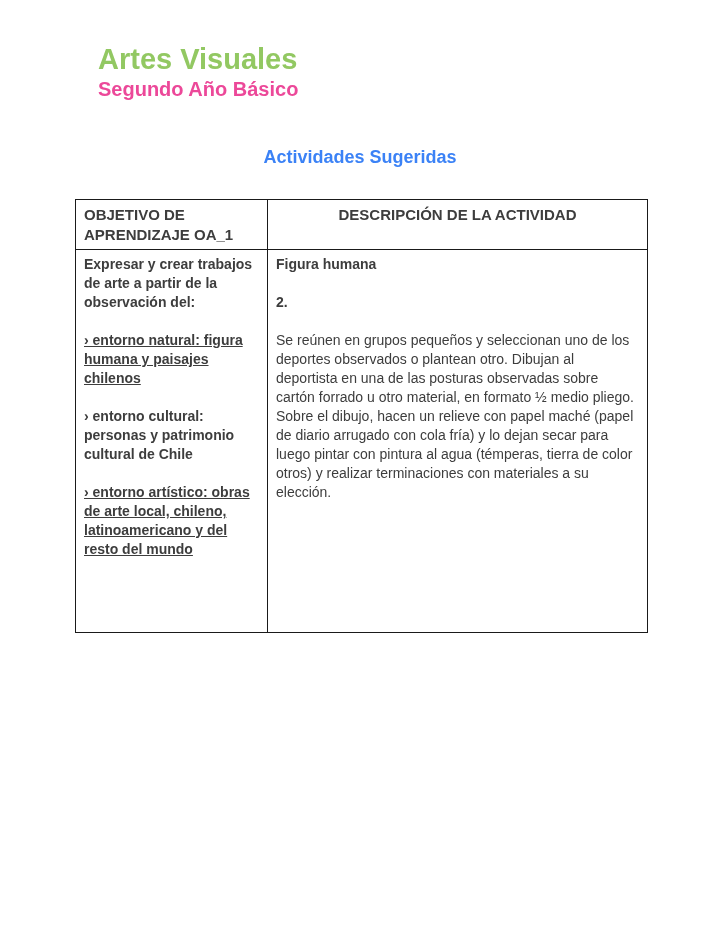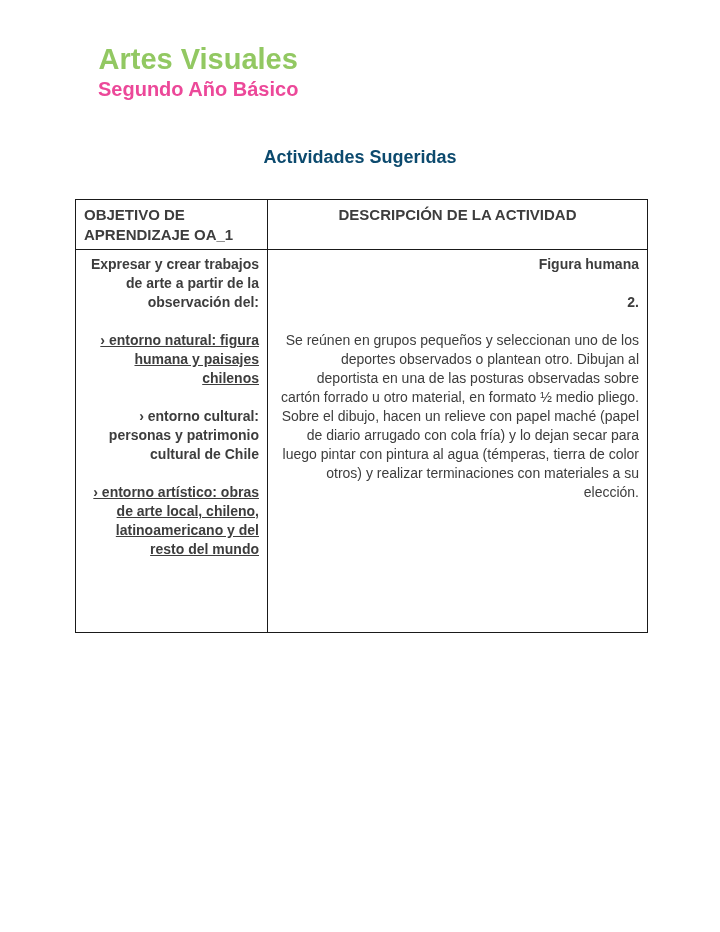--- a/index.html
+++ b/index.html
@@ -22,21 +22,20 @@
     display: flex;
     justify-content: space-between;
     align-items: flex-start;
   }
   .title-block h1 {
     margin: 0;
     font-size: 29px;
     font-weight: bold;
     color: var(--accent);
     line-height: 1.1;
-    text-align: center;
   }
   .title-block h2 {
     margin: 2px 0 0 0;
     font-size: 20px;
     font-weight: bold;
     color: #ec4899;
     line-height: 1.1;
   }
   .unit-block {
     text-align: right;
@@ -59,42 +58,42 @@
   
   .section-title {
     position: absolute;
     top: 147px;
     left: 0;
     width: 100%;
     margin: 0;
     text-align: center;
     font-size: 18px;
     font-weight: bold;
-    color: #0c4a6e;
+    color: #3b82f6;
   }
 
   
   table.activities {
     position: absolute;
     left: 75px;
     top: 199px;
     width: 573px;
     border-collapse: collapse;
     table-layout: fixed;
   }
   table.activities th,
   table.activities td {
     border: 1.5px solid #1a1a1a;
     vertical-align: top;
     padding: 5px 8px;
     color: #3d3d3d;
   }
   col.obj-col { width: 192px; }
   thead tr { height: 47px; }
-  tbody tr { height: 383px; text-align: right; }
+  tbody tr { height: 383px; }
 
   th.obj-header {
     font-size: 15px;
     font-weight: bold;
     text-align: left;
     line-height: 1.3;
   }
   th.desc-header {
     font-size: 15px;
     font-weight: bold;

